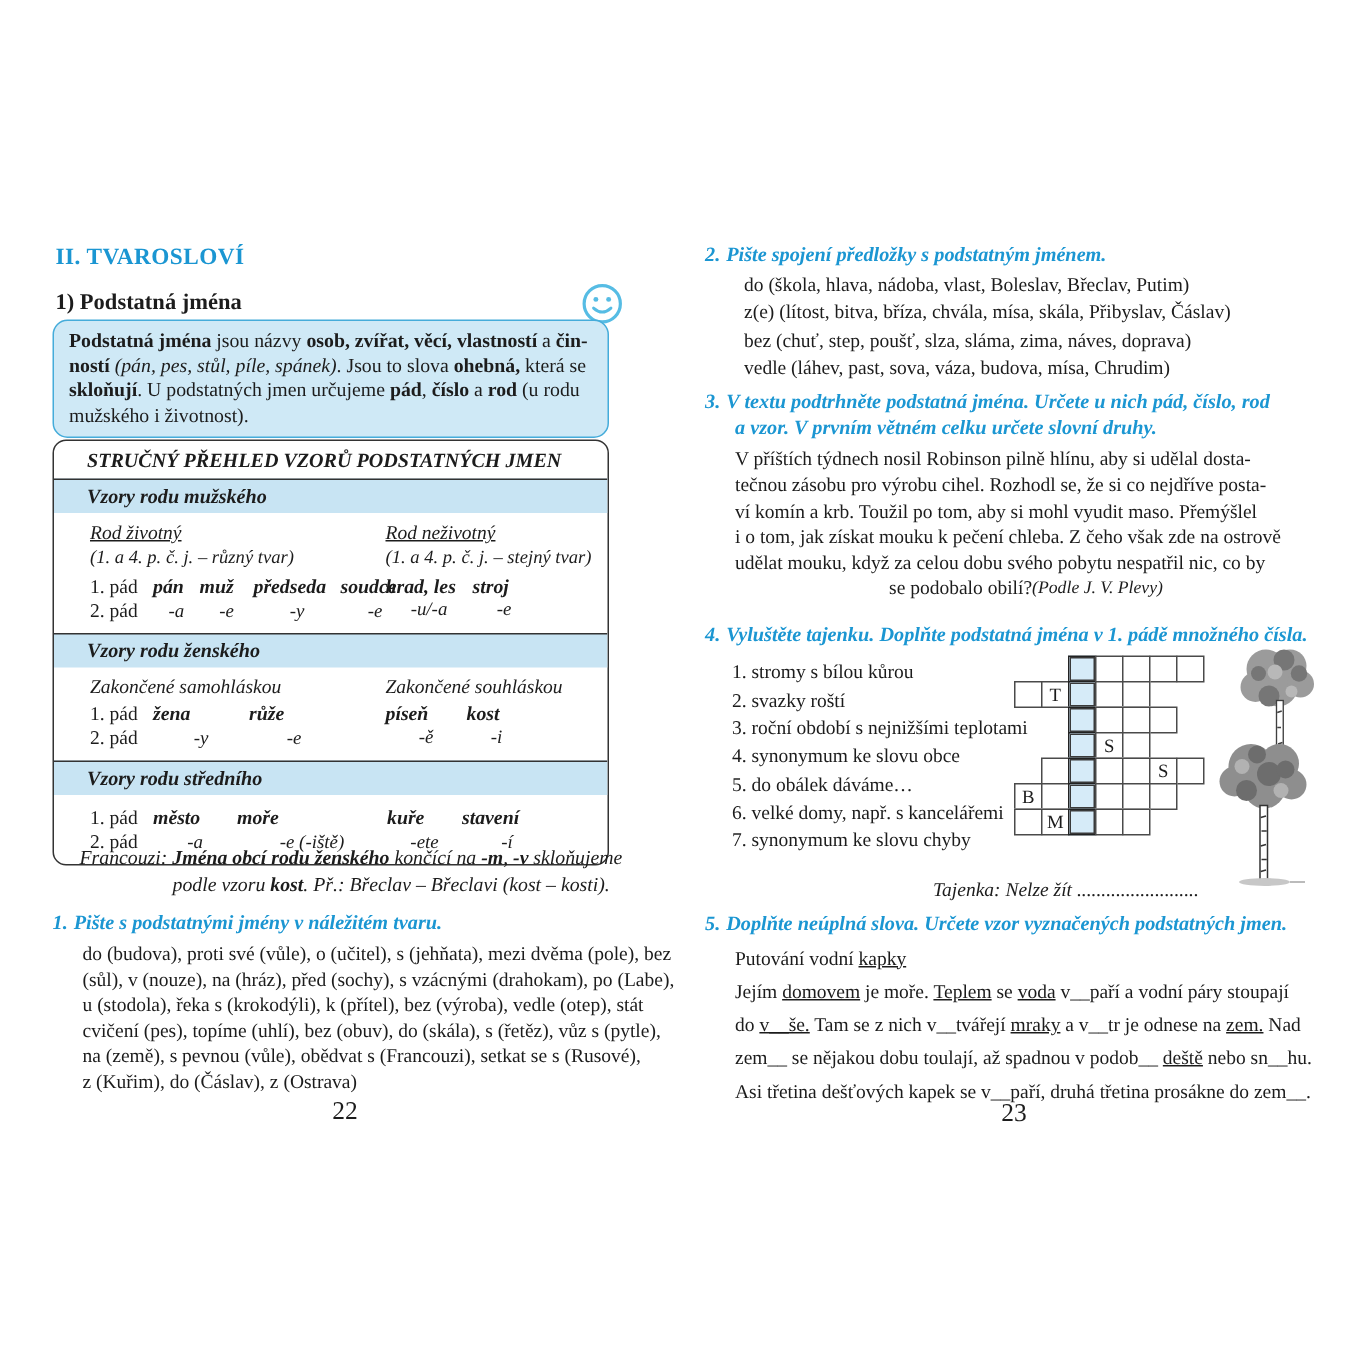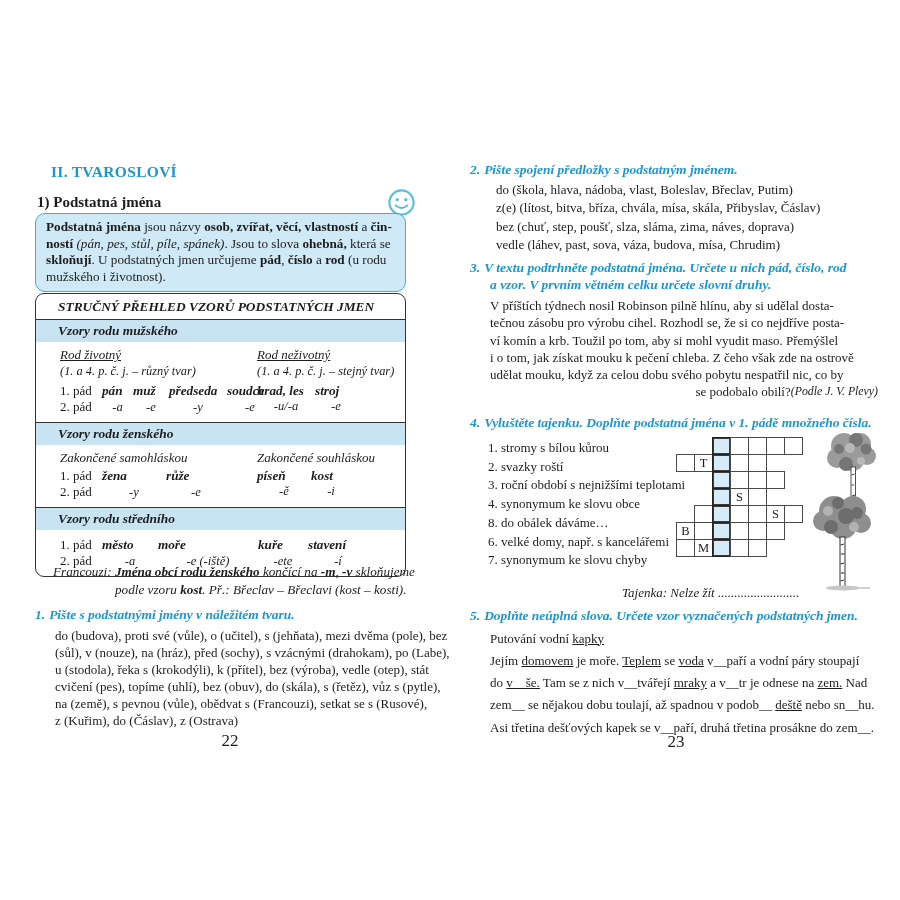--- a/index.html
+++ b/index.html
@@ -54,21 +54,21 @@
   .pam{font-size:13.2px;line-height:17.5px}
   .pam .l2{margin-left:62px}
 
   
   .ex-head{color:var(--accent);font-weight:bold;font-style:italic;font-size:13.5px;
     line-height:16.5px;padding-left:20px;text-indent:-20px}
   .ex-head .num{margin-right:4px}
   .ex-body{margin-left:20px;font-size:13px;line-height:17px}
   .ex-body.wide{line-height:18.6px}
   .ex5-body{margin-left:20px;font-size:13px;line-height:22.3px}
-  .attr-line{display:flex;justify-content:flex-end}
+  .attr-line{display:flex;justify-content:center}
   .attribution{font-style:italic;font-size:11.8px;margin-right:4px}
   .b{font-weight:bold}.i{font-style:italic}.u{text-decoration:underline}
 
   
   .cw{position:absolute}
   .cw-row{display:flex;height:18px;margin-top:-1px}
   .cw-row:first-child{margin-top:0}
   .cw-cell{width:19px;height:18px;margin-left:-1px;flex:none;font-size:12.5px;
     line-height:17px;text-align:center;border:1px solid #4a4a4a;background:#fff}
   .cw-cell:first-child{margin-left:0}
@@ -80,21 +80,21 @@
   .page-num{width:390px;text-align:center;font-size:17px}
   .page-num.right{width:100%}
 </style>
 </head>
 <body>
 
 <div class="canvas">
 
   <div class="page page-left">
 
-    <div class="abs sec-title" style="top:0;left:16px">II. TVAROSLOVÍ</div>
+    <div class="abs sec-title" style="top:0;left:2px">II. TVAROSLOVÍ</div>
 
     <div class="abs sub-row" style="top:25px;left:2px">
       <div class="sub-title">1) Podstatná jména</div>
       <svg class="smiley" width="29" height="29" viewBox="0 0 30 30">
         <circle cx="15" cy="15" r="12.5" fill="none" stroke="#56bce4" stroke-width="2.2"></circle>
         <circle cx="10.6" cy="12" r="1.7" fill="#56bce4"></circle>
         <circle cx="19.4" cy="12" r="1.7" fill="#56bce4"></circle>
         <path d="M9 18 Q15 23.5 21 18" fill="none" stroke="#56bce4" stroke-width="2" stroke-linecap="round"></path>
       </svg>
     </div>
@@ -248,21 +248,21 @@
 
     <div class="abs" style="top:255px;left:0;width:412px;height:195px">
       <div class="ex-head">
         <span class="num">4.</span><span>Vyluštěte tajenku. Doplňte podstatná jména v 1. pádě množného čísla.</span>
       </div>
       <div class="abs clues" style="top:24px;left:18px">
         <div>1. stromy s bílou kůrou</div>
         <div>2. svazky roští</div>
         <div>3. roční období s nejnižšími teplotami</div>
         <div>4. synonymum ke slovu obce</div>
-        <div>8. do obálek dáváme…</div>
+        <div>5. do obálek dáváme…</div>
         <div>6. velké domy, např. s kancelářemi</div>
         <div>7. synonymum ke slovu chyby</div>
       </div>
 
       <div class="cw" style="left:206px;top:22px">
           <div class="cw-row">
             <div class="cw-cell off"></div>
             <div class="cw-cell off"></div>
             <div class="cw-cell hl"></div>
             <div class="cw-cell on"></div>

